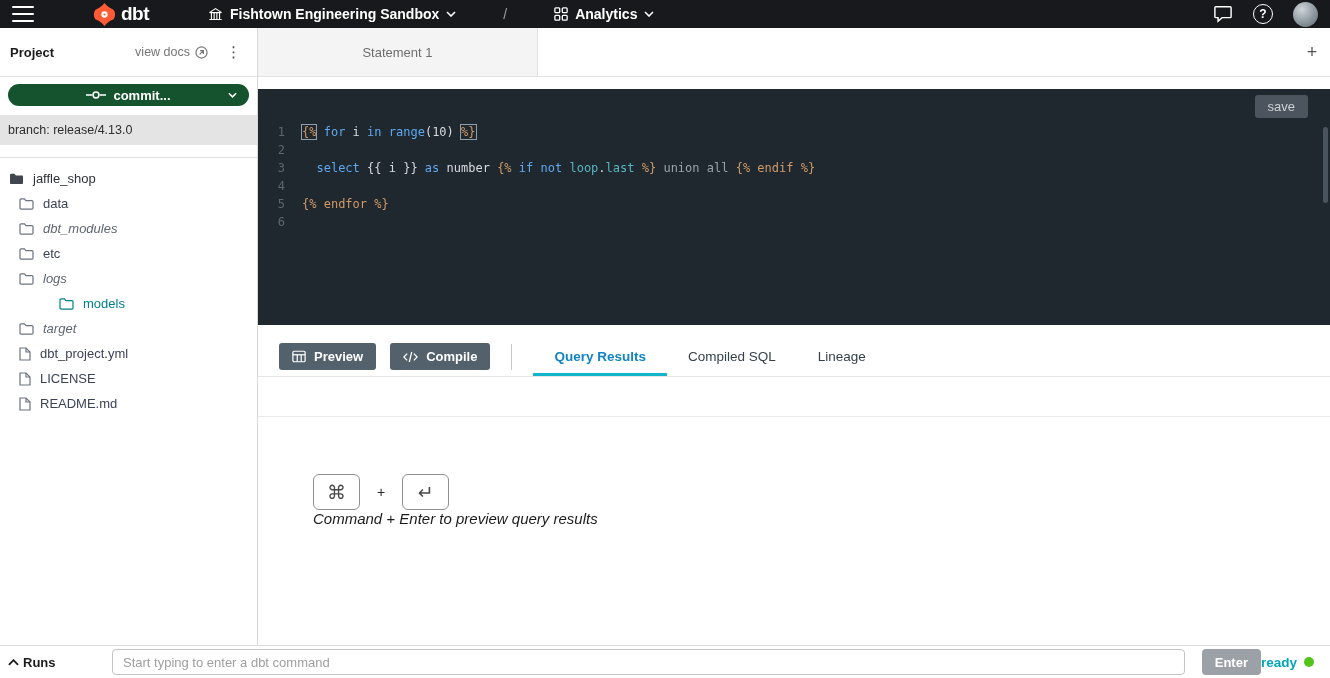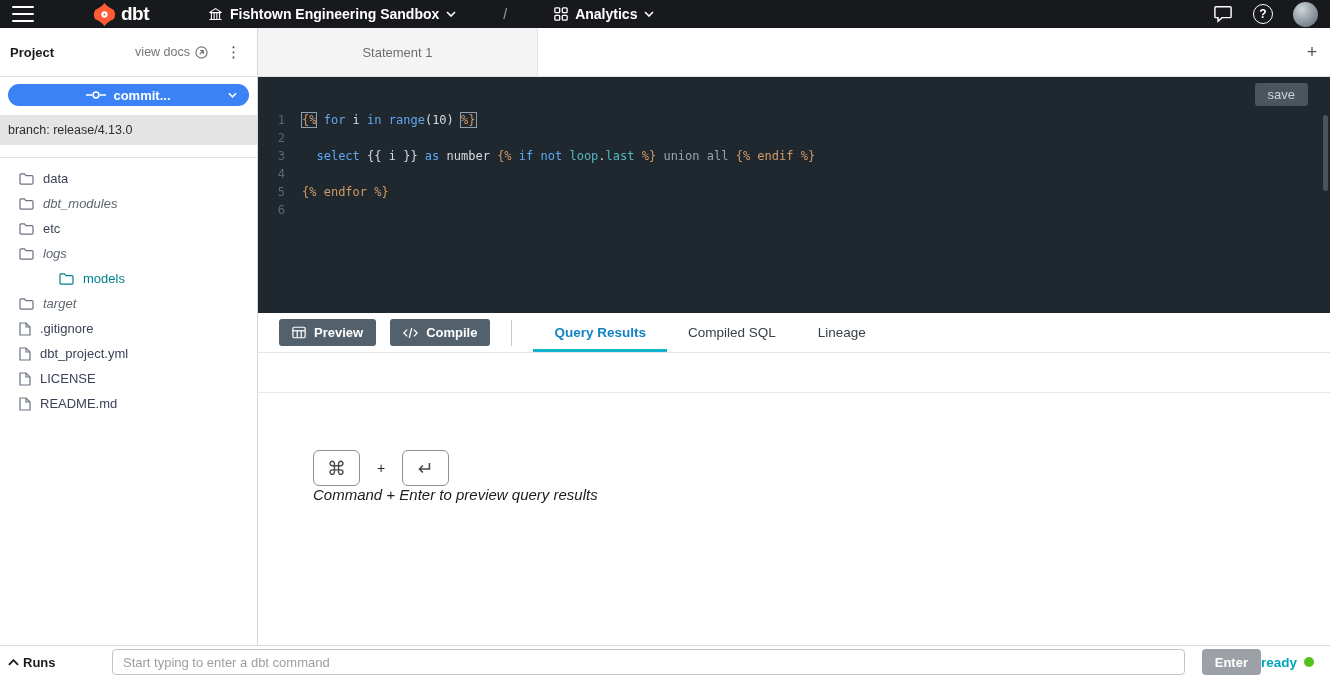--- a/index.html
+++ b/index.html
@@ -26,36 +26,36 @@
   
   .middle { flex:1; display:flex; min-height:0; }
 
   
   .sidebar { width:258px; flex:none; border-right:1px solid #d8d8d8; display:flex; flex-direction:column; background:#fff; }
   .sidebar-header { height:49px; flex:none; border-bottom:1px solid #e2e2e2; display:flex; align-items:center; padding:0 10px; }
   .project-title { font-size:13px; font-weight:700; color:#1b1b1b; }
   .view-docs { margin-left:auto; display:flex; align-items:center; gap:5px; color:#767676; font-size:12.5px; cursor:pointer; }
   .kebab { margin-left:18px; margin-right:6px; color:#444; font-size:15px; cursor:pointer; letter-spacing:0; }
   .commit-row { padding:7px 8px 9px 8px; }
-  .commit-btn { position:relative; width:100%; height:22px; border:none; border-radius:11px; background:#3b82f6;
+  .commit-btn { position:relative; width:100%; height:22px; border:none; border-radius:11px; background:#14532d;
     color:#fff; font-size:13px; font-weight:700; display:flex; align-items:center; justify-content:center; gap:7px; cursor:pointer;
     font-family:"Liberation Sans", sans-serif; }
   .commit-chevron { position:absolute; right:12px; top:8px; }
   .branch-strip { background:#e4e4e4; padding:8px 8px; font-size:12.5px; color:#2e2e2e; }
   .tree { margin-top:12px; border-top:1px solid #e0e0e0; padding-top:8px; overflow:hidden; }
   .tree-item { height:25px; display:flex; align-items:center; gap:9px; padding-left:9px; font-size:13px; color:#3c4257; cursor:pointer; }
   .tree-item .t-icon { color:#6b7280; display:flex; align-items:center; }
   .tree-item.child { padding-left:19px; }
   .tree-item.root { color:#2c3238; font-weight:400; }
   .tree-item.root .t-icon { color:#3f464d; }
   .tree-item.italic .t-label { font-style:italic; color:#5f6670; }
   .tree-item.selected, .tree-item.selected .t-icon { color:#00808c;margin-left:20px; }
 
   
-  .main { flex:1; display:flex; flex-direction:column; min-width:0; }
+  .main { flex:1; display:flex; flex-direction:column; min-width:0;gap:12px; }
   .tabbar { height:49px; flex:none; border-bottom:1px solid #e2e2e2; display:flex; align-items:stretch; background:#fff; }
   .tab { width:280px; background:#f4f4f4; border-right:1px solid #e2e2e2; display:flex; align-items:center; justify-content:center;
     color:#6e6e6e; font-size:13px; cursor:pointer; }
   .new-tab { margin-left:auto; width:36px; display:flex; align-items:center; justify-content:center; color:#555; font-size:18px; cursor:pointer; }
 
   
   .editor { height:236px; flex:none; background:#20282f; position:relative;
     font-family:"DejaVu Sans Mono", monospace; font-size:12px; }
   .editor-toolbar { height:34px; display:flex; align-items:center; justify-content:flex-end; padding:0 22px 0 10px; }
   .save-btn { background:#4c555d; color:#ccd2d7; border:none; border-radius:3px; padding:4px 13px; font-size:13px;
@@ -194,20 +194,28 @@
           <span>commit...</span>
           <span class="commit-chevron">
             <svg width="9" height="6" viewBox="0 0 10 6" fill="none" stroke="#fff" stroke-width="1.7">
                 <path d="m1 1 4 4 4-4"></path>
               </svg>
           </span>
         </button>
       </div>
       <div class="branch-strip">branch: release/4.13.0</div>
       <div class="tree" id="file-tree">
+          <div class="tree-item root">
+            <span class="t-icon">
+              <svg width="15" height="13" viewBox="0 0 16 14" fill="currentColor">
+                <path d="M1 3.2C1 2.5 1.5 2 2.2 2h3.6l1.6 1.8h6.4c.7 0 1.2.5 1.2 1.2v6.8c0 .7-.5 1.2-1.2 1.2H2.2C1.5 13 1 12.5 1 11.8z"></path>
+              </svg>
+            </span>
+            <span class="t-label">jaffle_shop</span>
+          </div>
           <div class="tree-item child">
             <span class="t-icon">
               <svg width="15" height="13" viewBox="0 0 16 14" fill="none" stroke="currentColor" stroke-width="1.3">
                 <path d="M1 3.2C1 2.5 1.5 2 2.2 2h3.6l1.6 1.8h6.4c.7 0 1.2.5 1.2 1.2v6.8c0 .7-.5 1.2-1.2 1.2H2.2C1.5 13 1 12.5 1 11.8z"></path>
               </svg>
             </span>
             <span class="t-label">data</span>
           </div>
           <div class="tree-item child italic">
             <span class="t-icon">
@@ -241,29 +249,20 @@
             </span>
             <span class="t-label">models</span>
           </div>
           <div class="tree-item child italic">
             <span class="t-icon">
               <svg width="15" height="13" viewBox="0 0 16 14" fill="none" stroke="currentColor" stroke-width="1.3">
                 <path d="M1 3.2C1 2.5 1.5 2 2.2 2h3.6l1.6 1.8h6.4c.7 0 1.2.5 1.2 1.2v6.8c0 .7-.5 1.2-1.2 1.2H2.2C1.5 13 1 12.5 1 11.8z"></path>
               </svg>
             </span>
             <span class="t-label">target</span>
-          </div>
-          <div class="tree-item child">
-            <span class="t-icon">
-              <svg width="12" height="14" viewBox="0 0 12 14" fill="none" stroke="currentColor" stroke-width="1.2">
-                <path d="M1 1h6l4 4v8H1z"></path>
-                <path d="M7 1v4h4"></path>
-              </svg>
-            </span>
-            <span class="t-label">.gitignore</span>
           </div>
           <div class="tree-item child">
             <span class="t-icon">
               <svg width="12" height="14" viewBox="0 0 12 14" fill="none" stroke="currentColor" stroke-width="1.2">
                 <path d="M1 1h6l4 4v8H1z"></path>
                 <path d="M7 1v4h4"></path>
               </svg>
             </span>
             <span class="t-label">dbt_project.yml</span>
           </div>

